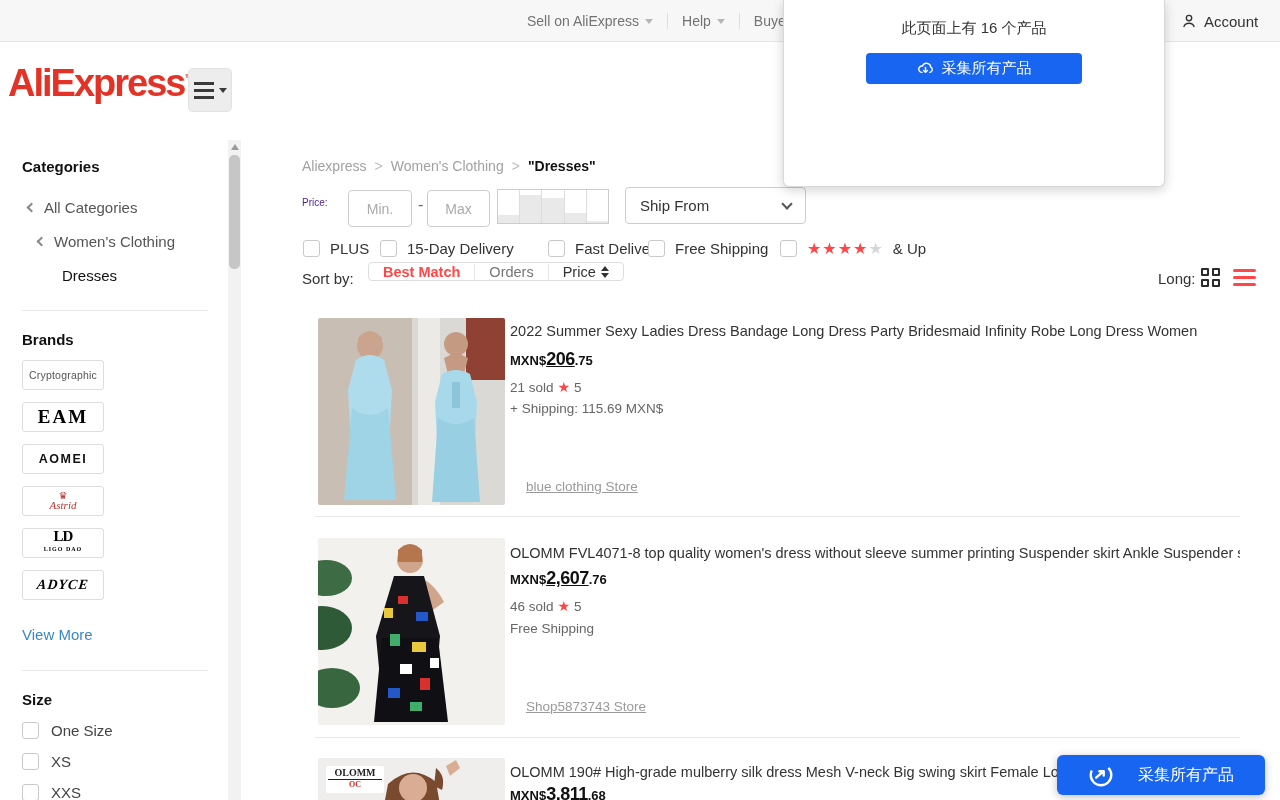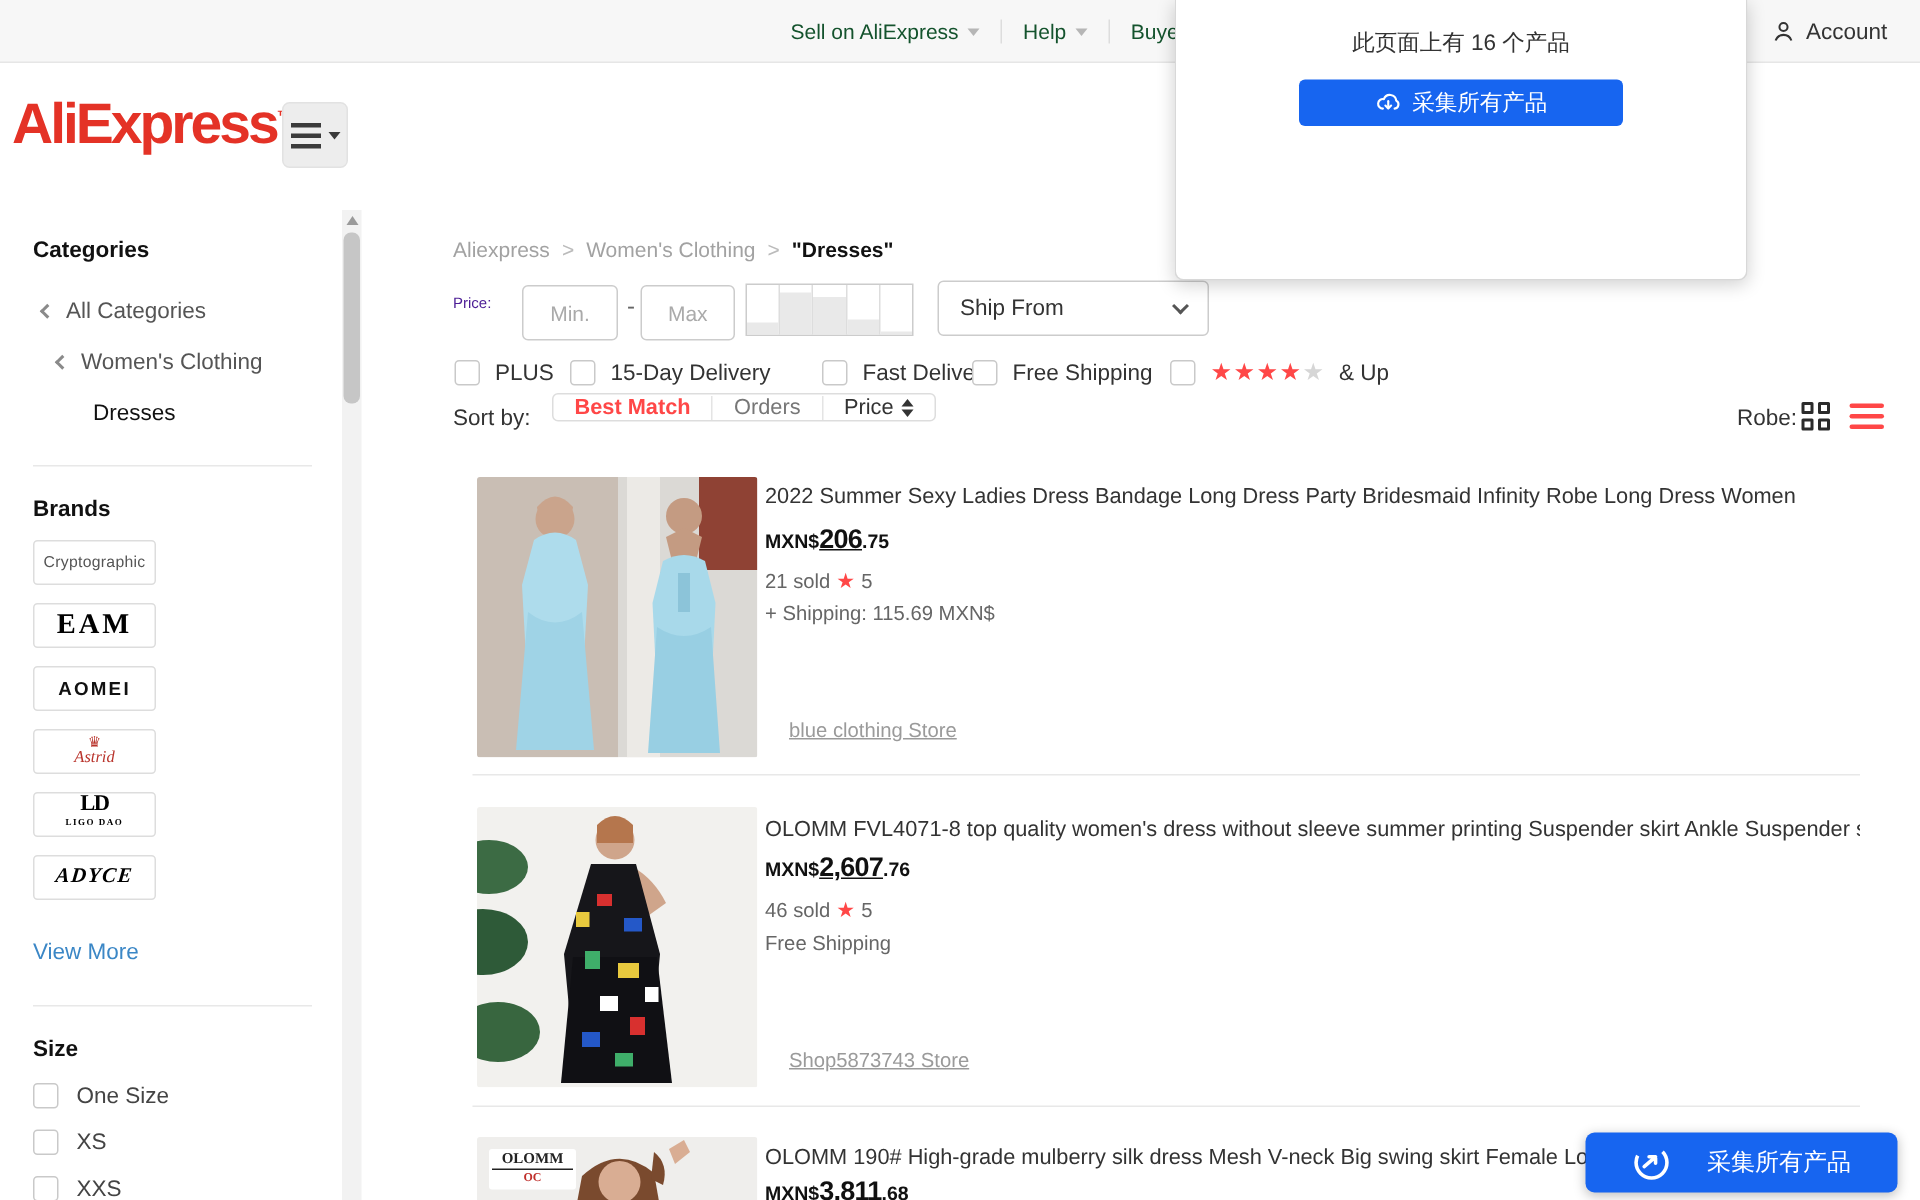--- a/index.html
+++ b/index.html
@@ -2,21 +2,21 @@
 <html><head>
 <meta charset="utf-8">
 <style>
   * { margin:0; padding:0; box-sizing:border-box; }
   html,body { width:1280px; height:800px; overflow:hidden; }
   body { font-family:"Liberation Sans", sans-serif; background:#fff; color:#333; }
   #page { position:relative; width:1280px; height:800px; overflow:hidden; background:#fff; }
 
   
   .topbar { position:absolute; left:0; top:0; width:1280px; height:42px; background:#f7f7f7; border-bottom:1px solid #e6e6e6; z-index:1; }
-  .topbar-links { position:absolute; left:527px; top:0; height:42px; display:flex; align-items:center; gap:14px; font-size:14px; color:#14532d; }
+  .topbar-links { position:absolute; left:527px; top:0; height:42px; display:flex; align-items:center; gap:14px; font-size:14px; color:#737373; }
   .tb-item { display:flex; align-items:center; gap:6px; cursor:pointer; white-space:nowrap; }
   .tb-sep { width:1px; height:16px; background:#ddd; }
   .caret-down { width:0; height:0; border-left:4px solid transparent; border-right:4px solid transparent; border-top:5px solid #b6b6b6; }
   .account { position:absolute; left:1180px; top:0; height:42px; display:flex; align-items:center; gap:6px; font-size:15px; color:#333; cursor:pointer; }
 
   
   .logo { position:absolute; left:8px; top:62px; font-size:38px; font-weight:700; color:#e43226; letter-spacing:-2px; cursor:pointer; }
   .logo sup { font-size:11px; letter-spacing:0; }
   .hamburger { position:absolute; left:188px; top:68px; width:44px; height:44px; background:#ededed; border:1px solid #e2e2e2; border-radius:5px; display:flex; align-items:center; justify-content:center; gap:5px; cursor:pointer; }
   .ham-bars { display:flex; flex-direction:column; gap:4px; }
@@ -301,21 +301,21 @@
     <div class="sort-opt">Orders</div>
     <div class="sort-sep"></div>
     <div class="sort-opt price">
       <span>Price</span>
       <span class="sort-arrows">
           <i class="sa-up"></i>
           <i class="sa-down"></i>
         </span>
     </div>
   </div>
-  <div class="view-label">Robe:</div>
+  <div class="view-label">Long:</div>
   <div class="grid-icon">
       <i></i>
       <i></i>
       <i></i>
       <i></i>
     </div>
   <div class="list-icon">
       <i></i>
       <i></i>
       <i></i>

